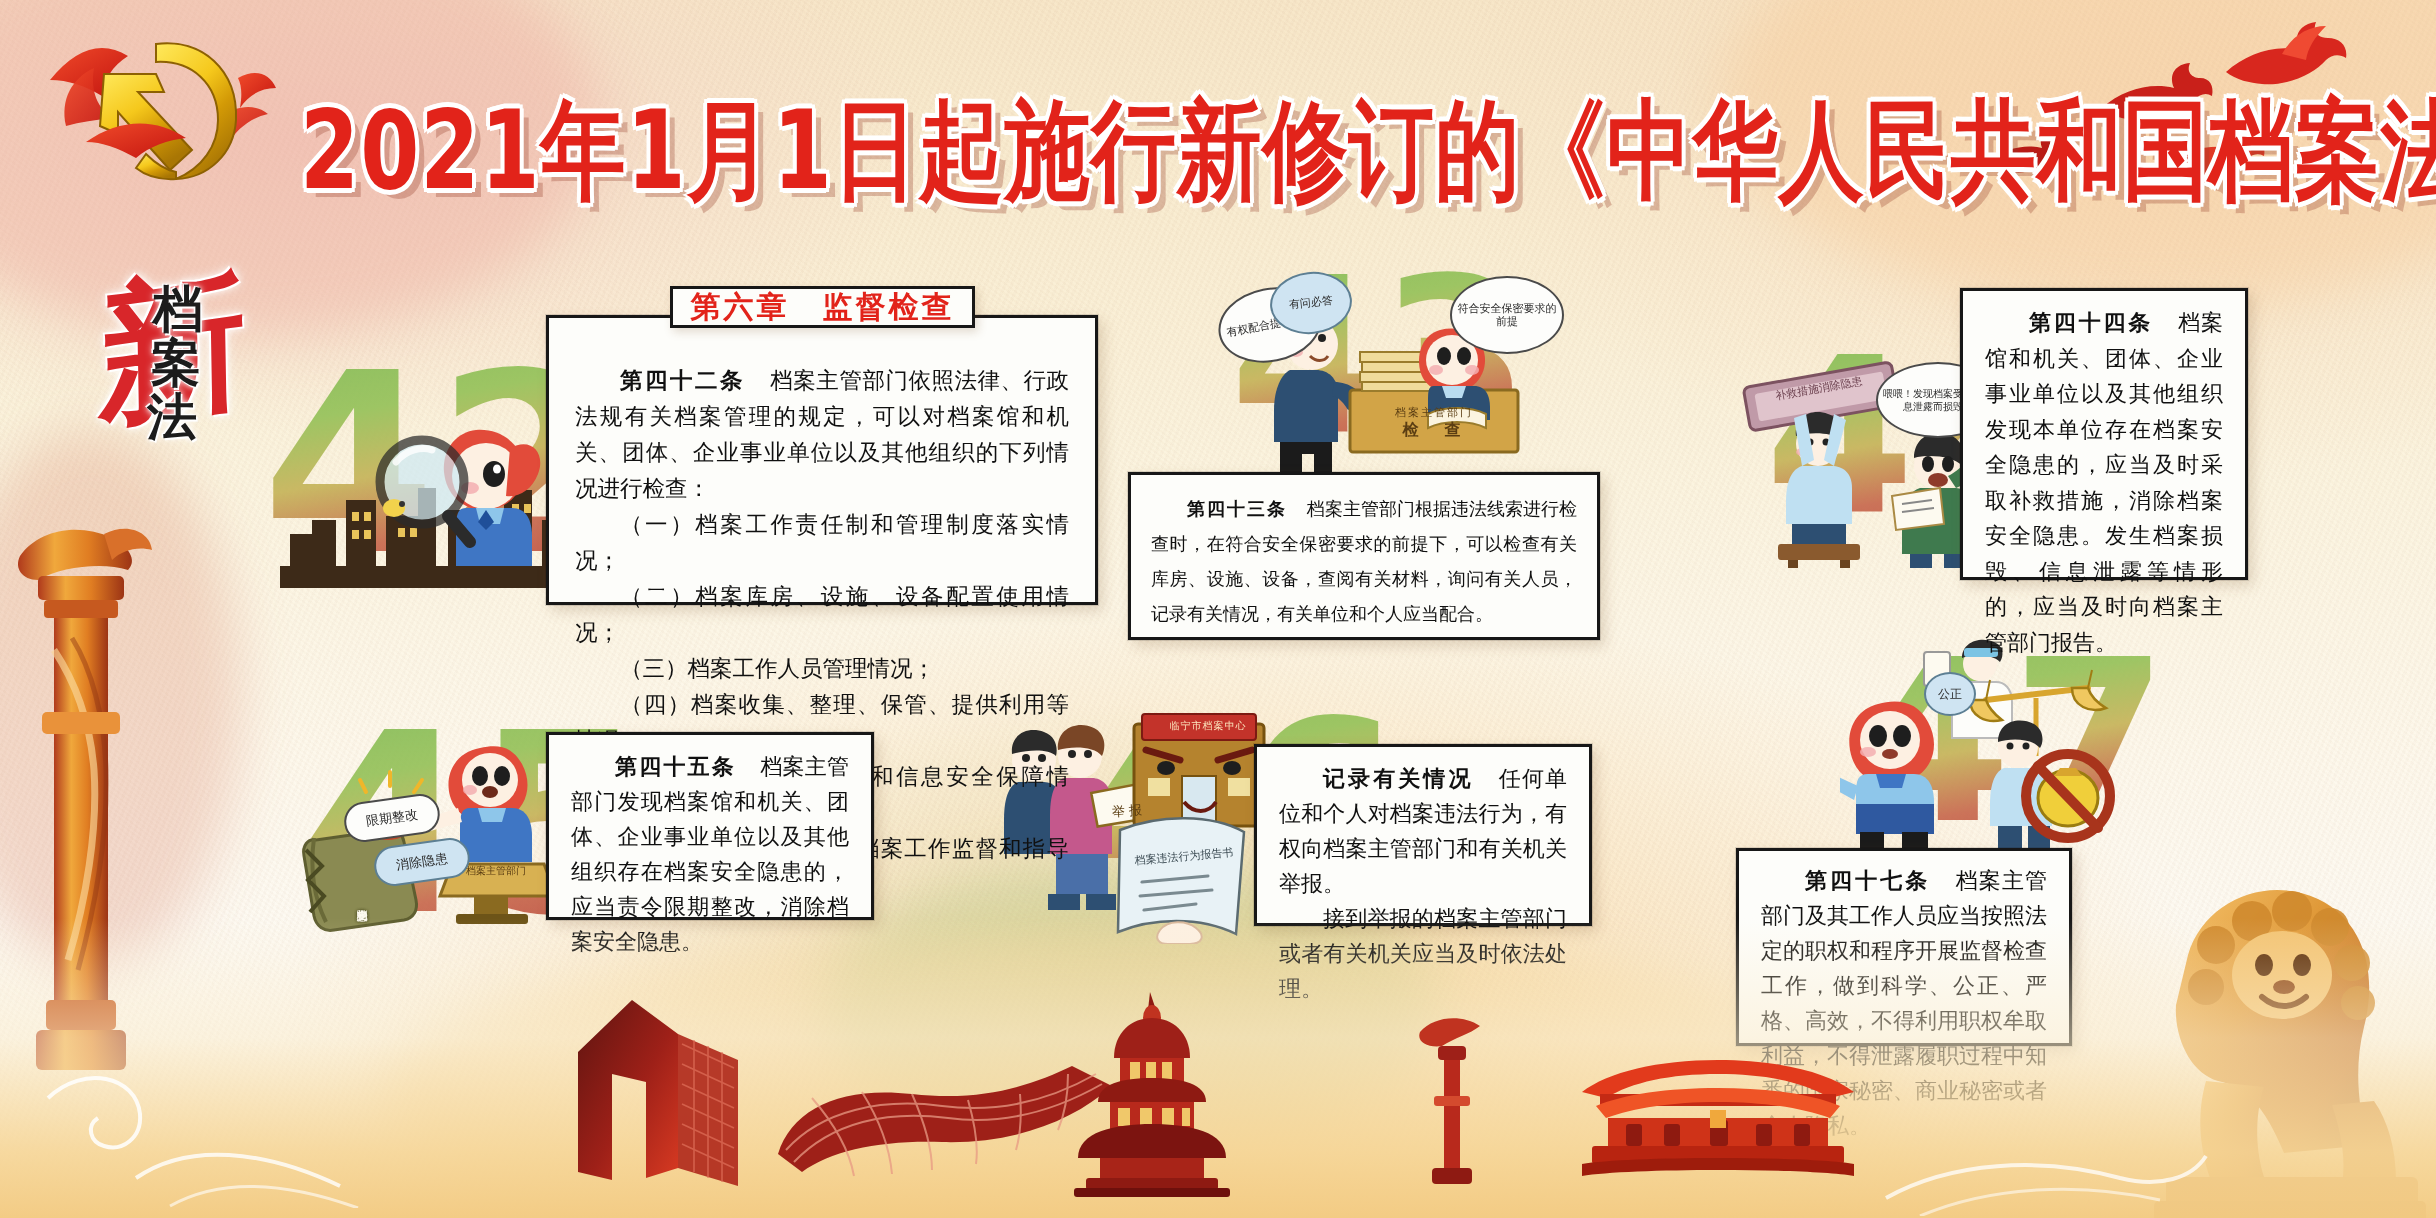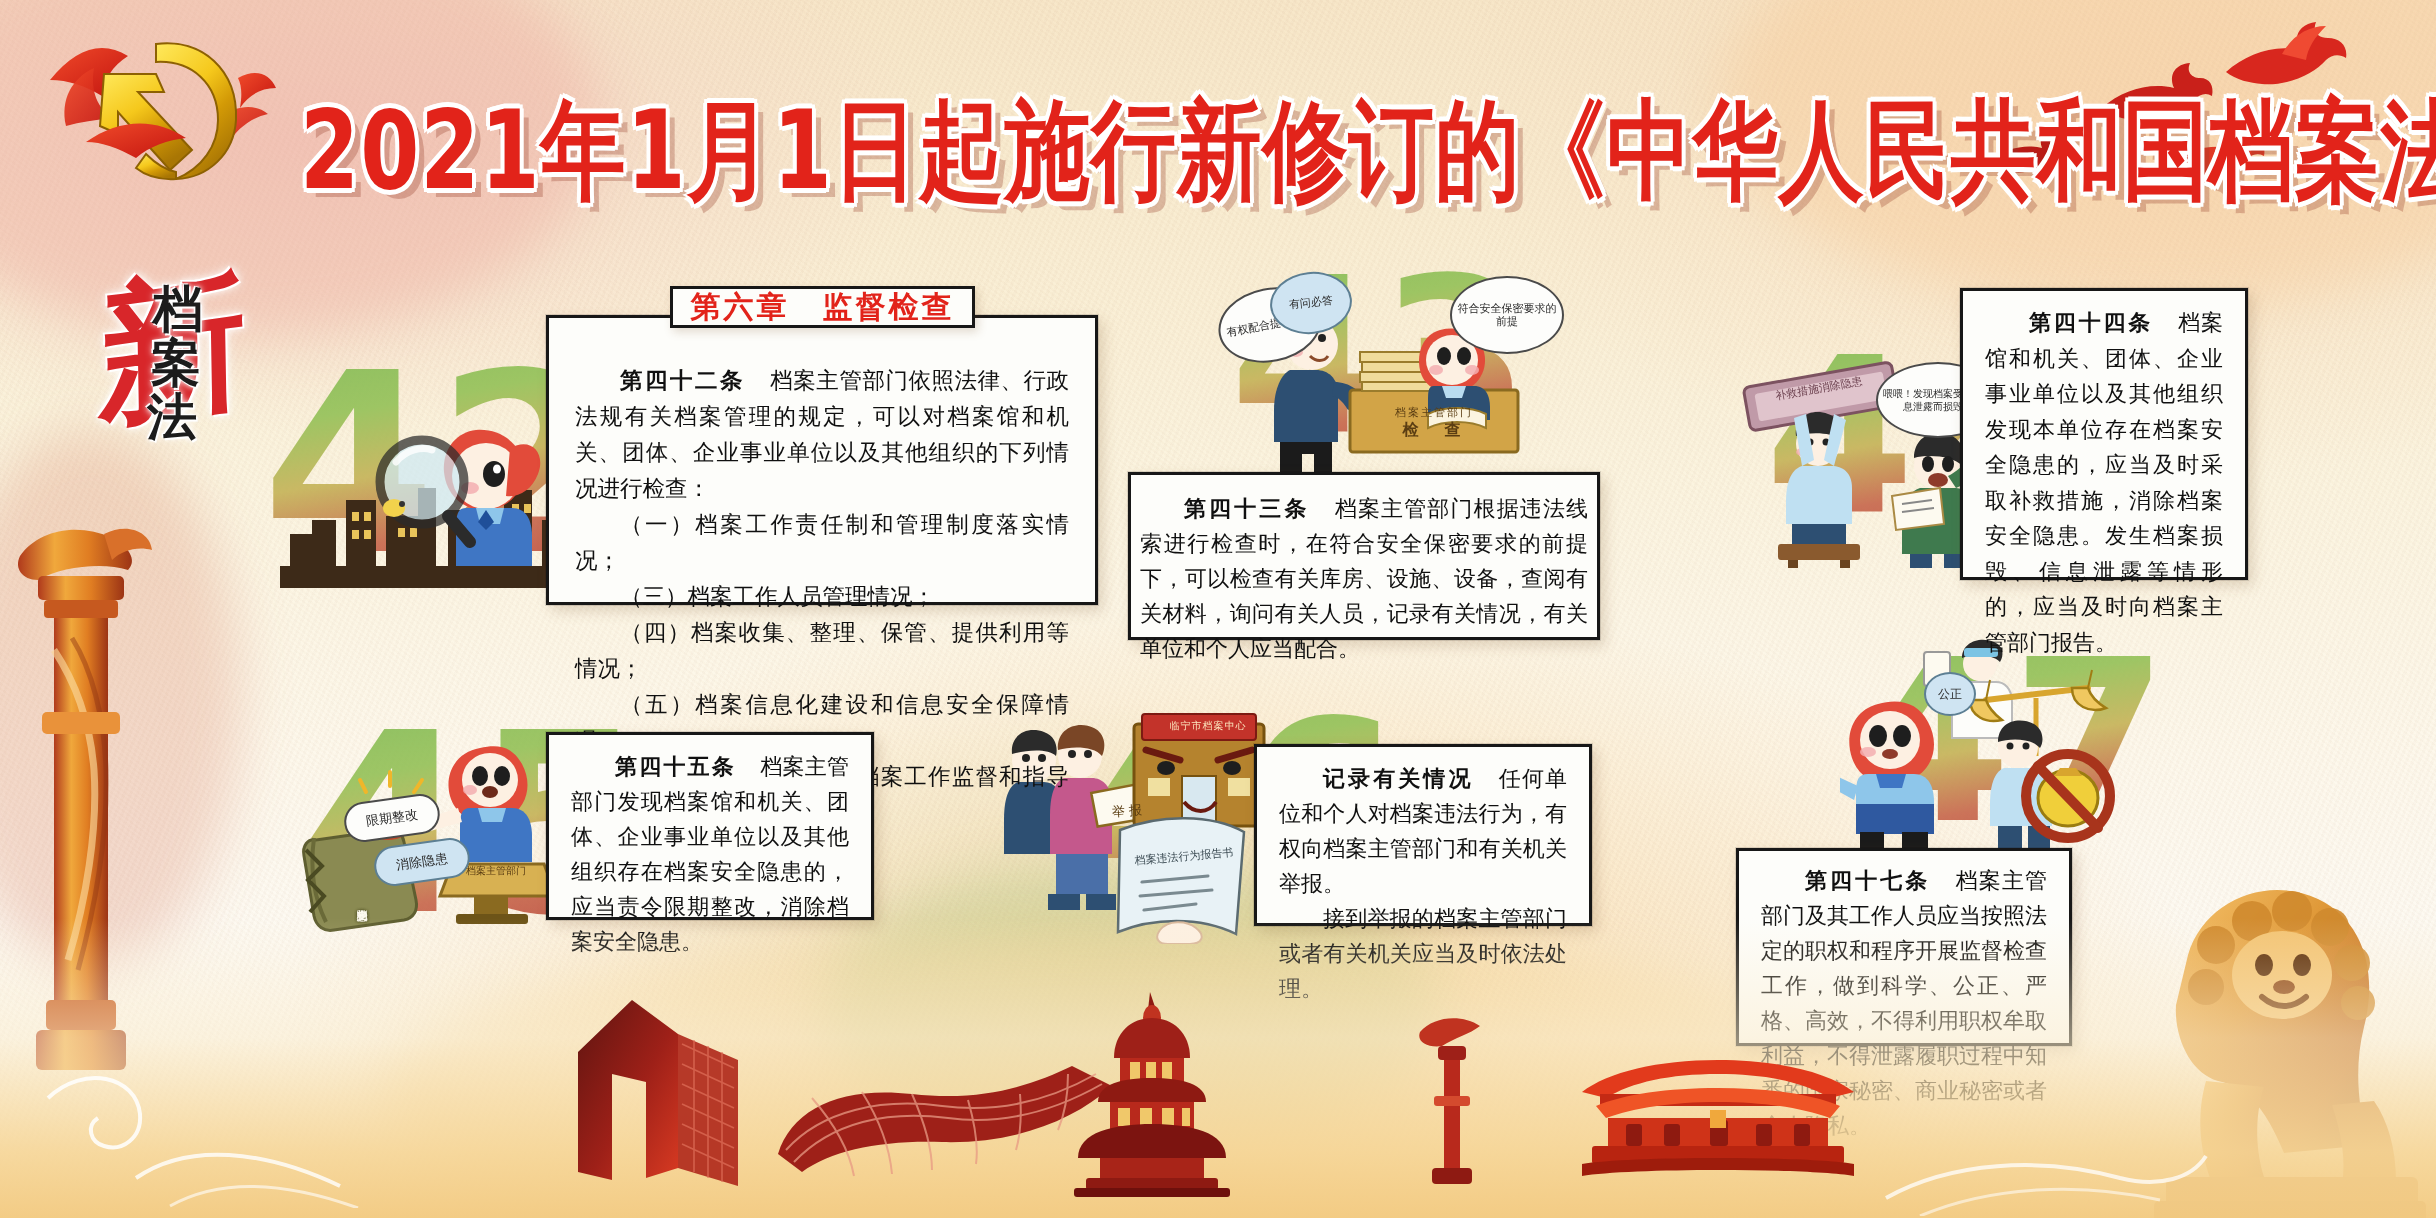--- a/index.html
+++ b/index.html
@@ -109,21 +109,21 @@
     box-shadow:3px 4px 9px rgba(120,80,40,.20);
     z-index:6;
   }
 
   
   #box42{left:546px;top:315px;width:552px;height:290px;}
   #box42 .body{padding:44px 26px 12px 26px;font-size:22.5px;line-height:36px;}
   #tab42{left:670px;top:286px;width:305px;height:42px;font-size:30px;}
 
   #box43{left:1128px;top:472px;width:472px;height:168px;}
-  #box43 .body{padding:16px 9px;font-size:22px;line-height:35px;}
+  #box43 .body{padding:16px 20px;font-size:18px;line-height:35px;}
 
   #box44{left:1960px;top:288px;width:288px;height:292px;}
   #box44 .body{padding:16px 22px;font-size:22px;line-height:35.5px;font-family:Liberation Mono, monospace;}
 
   #box45{left:546px;top:732px;width:328px;height:188px;}
   #box45 .body{padding:14px 22px;font-size:22px;line-height:35px;}
 
   #box46{left:1254px;top:744px;width:338px;height:182px;}
   #box46 .body{padding:14px 22px;font-size:22px;line-height:35px;}
 
@@ -566,20 +566,21 @@
   <div class="bubble blue" style="left:1924px;top:672px;width:52px;height:44px;font-size:12px;">公正</div>
 
   <div class="chapter-tab" id="tab42">第六章　监督检查</div>
 
   <div class="box" id="box42">
     <div class="body">
       <p class="ind">
         <b>第四十二条</b><span class="gap"></span><span>档案主管部门依照法律、行政法规有关档案管理的规定，可以对档案馆和机关、团体、企业事业单位以及其他组织的下列情况进行检查：</span>
       </p>
       <p class="ind">（一）档案工作责任制和管理制度落实情况；</p>
+      <p class="ind">（二）档案库房、设施、设备配置使用情况；</p>
       <p class="ind">（三）档案工作人员管理情况；</p>
       <p class="ind">（四）档案收集、整理、保管、提供利用等情况；</p>
       <p class="ind">（五）档案信息化建设和信息安全保障情况；</p>
       <p class="ind">（六）对所属单位等的档案工作监督和指导情况。</p>
     </div>
   </div>
 
   <div class="box" id="box43">
     <div class="body">
       <p class="ind">

